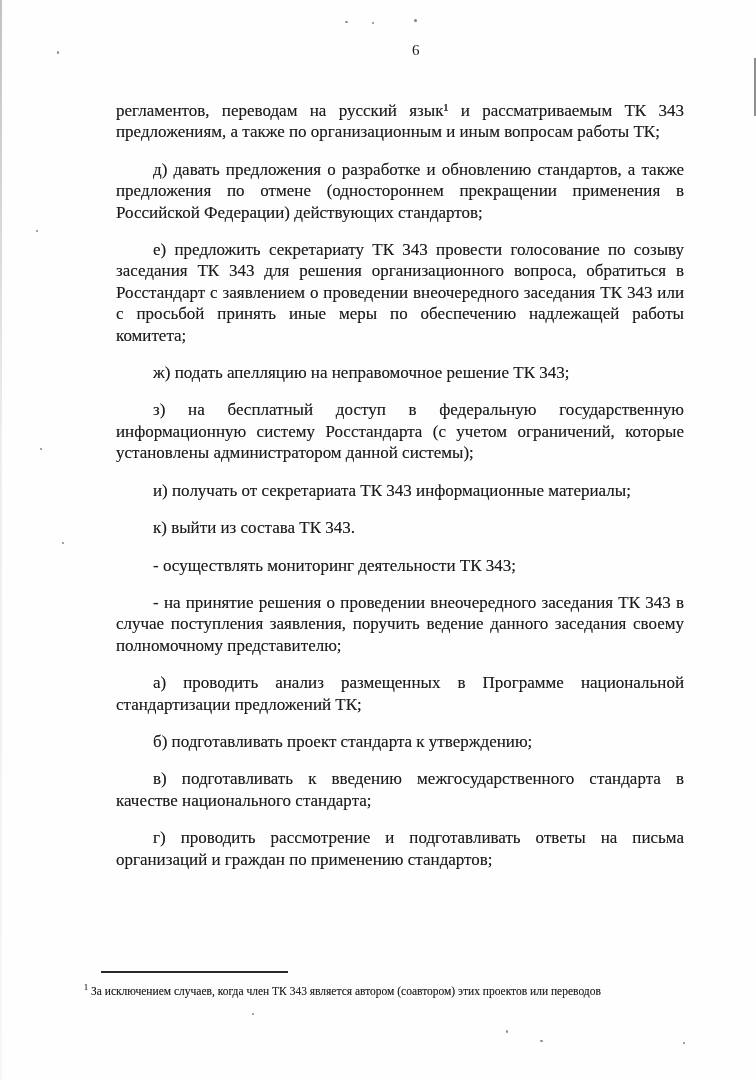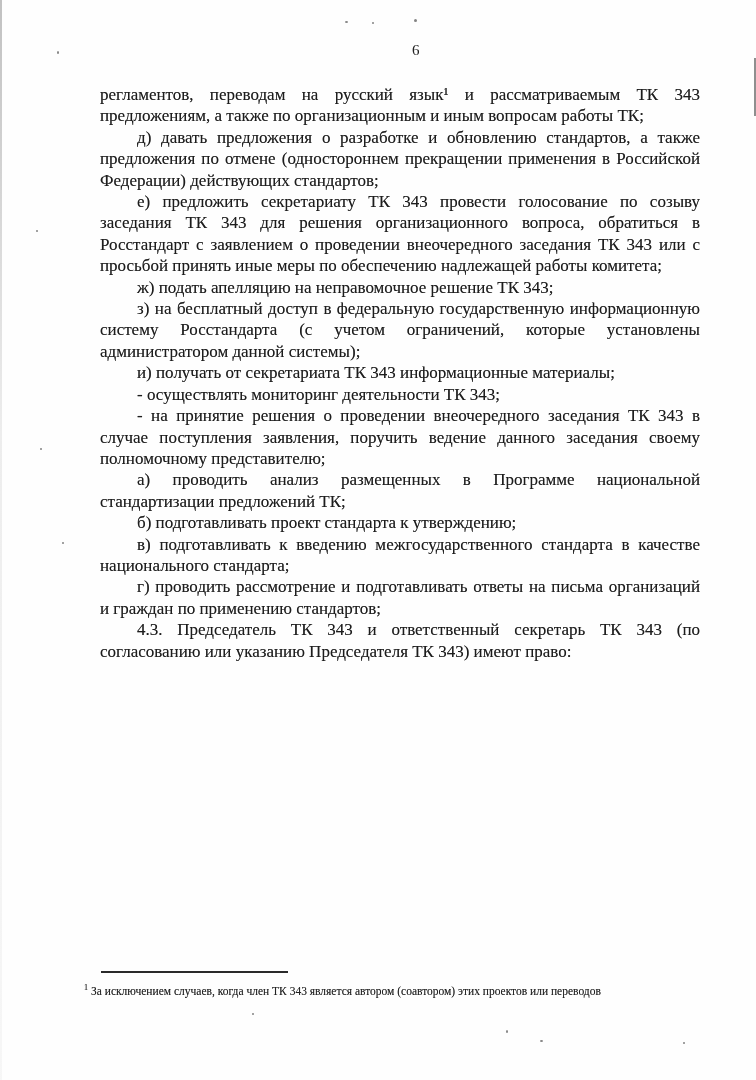--- a/index.html
+++ b/index.html
@@ -27,21 +27,21 @@
     position: absolute;
     top: 84px;
     left: 100px;
     width: 600px;
     font-size: 17px;
     line-height: 21.4px;
     text-align: justify;
     text-shadow: 0 0 0.5px rgba(30,30,30,0.5);
   }
   .para {
-    margin: 0;
+    margin: 16px;
     padding: 0;
   }
   .para.indent {
     text-indent: 37px;
   }
   .footnote-rule {
     position: absolute;
     top: 971px;
     left: 101px;
     width: 187px;
@@ -95,27 +95,27 @@
 
   <div class="page-number">6</div>
 
   <div class="body-text">
     <p class="para">регламентов, переводам на русский язык¹ и рассматриваемым ТК 343 предложениям, а также по организационным и иным вопросам работы ТК;</p>
     <p class="para indent">д) давать предложения о разработке и обновлению стандартов, а также предложения по отмене (одностороннем прекращении применения в Российской Федерации) действующих стандартов;</p>
     <p class="para indent">е) предложить секретариату ТК 343 провести голосование по созыву заседания ТК 343 для решения организационного вопроса, обратиться в Росстандарт с заявлением о проведении внеочередного заседания ТК 343 или с просьбой принять иные меры по обеспечению надлежащей работы комитета;</p>
     <p class="para indent">ж) подать апелляцию на неправомочное решение ТК 343;</p>
     <p class="para indent">з) на бесплатный доступ в федеральную государственную информационную систему Росстандарта (с учетом ограничений, которые установлены администратором данной системы);</p>
     <p class="para indent">и) получать от секретариата ТК 343 информационные материалы;</p>
+    <p class="para indent">к) выйти из состава ТК 343.</p>
     <p class="para indent">- осуществлять мониторинг деятельности ТК 343;</p>
     <p class="para indent">- на принятие решения о проведении внеочередного заседания ТК 343 в случае поступления заявления, поручить ведение данного заседания своему полномочному представителю;</p>
     <p class="para indent">а) проводить анализ размещенных в Программе национальной стандартизации предложений ТК;</p>
     <p class="para indent">б) подготавливать проект стандарта к утверждению;</p>
     <p class="para indent">в) подготавливать к введению межгосударственного стандарта в качестве национального стандарта;</p>
     <p class="para indent">г) проводить рассмотрение и подготавливать ответы на письма организаций и граждан по применению стандартов;</p>
-    <p class="para indent">4.3. Председатель ТК 343 и ответственный секретарь ТК 343 (по согласованию или указанию Председателя ТК 343) имеют право:</p>
   </div>
 
   <div class="footnote-rule"></div>
 
   <div class="footnote">
     <span class="fn-marker">1</span><span>За исключением случаев, когда член ТК 343 является автором (соавтором) этих проектов или переводов</span>
   </div>
 
   <div class="edge-left-line"></div>
   <div class="edge-right-line"></div>

